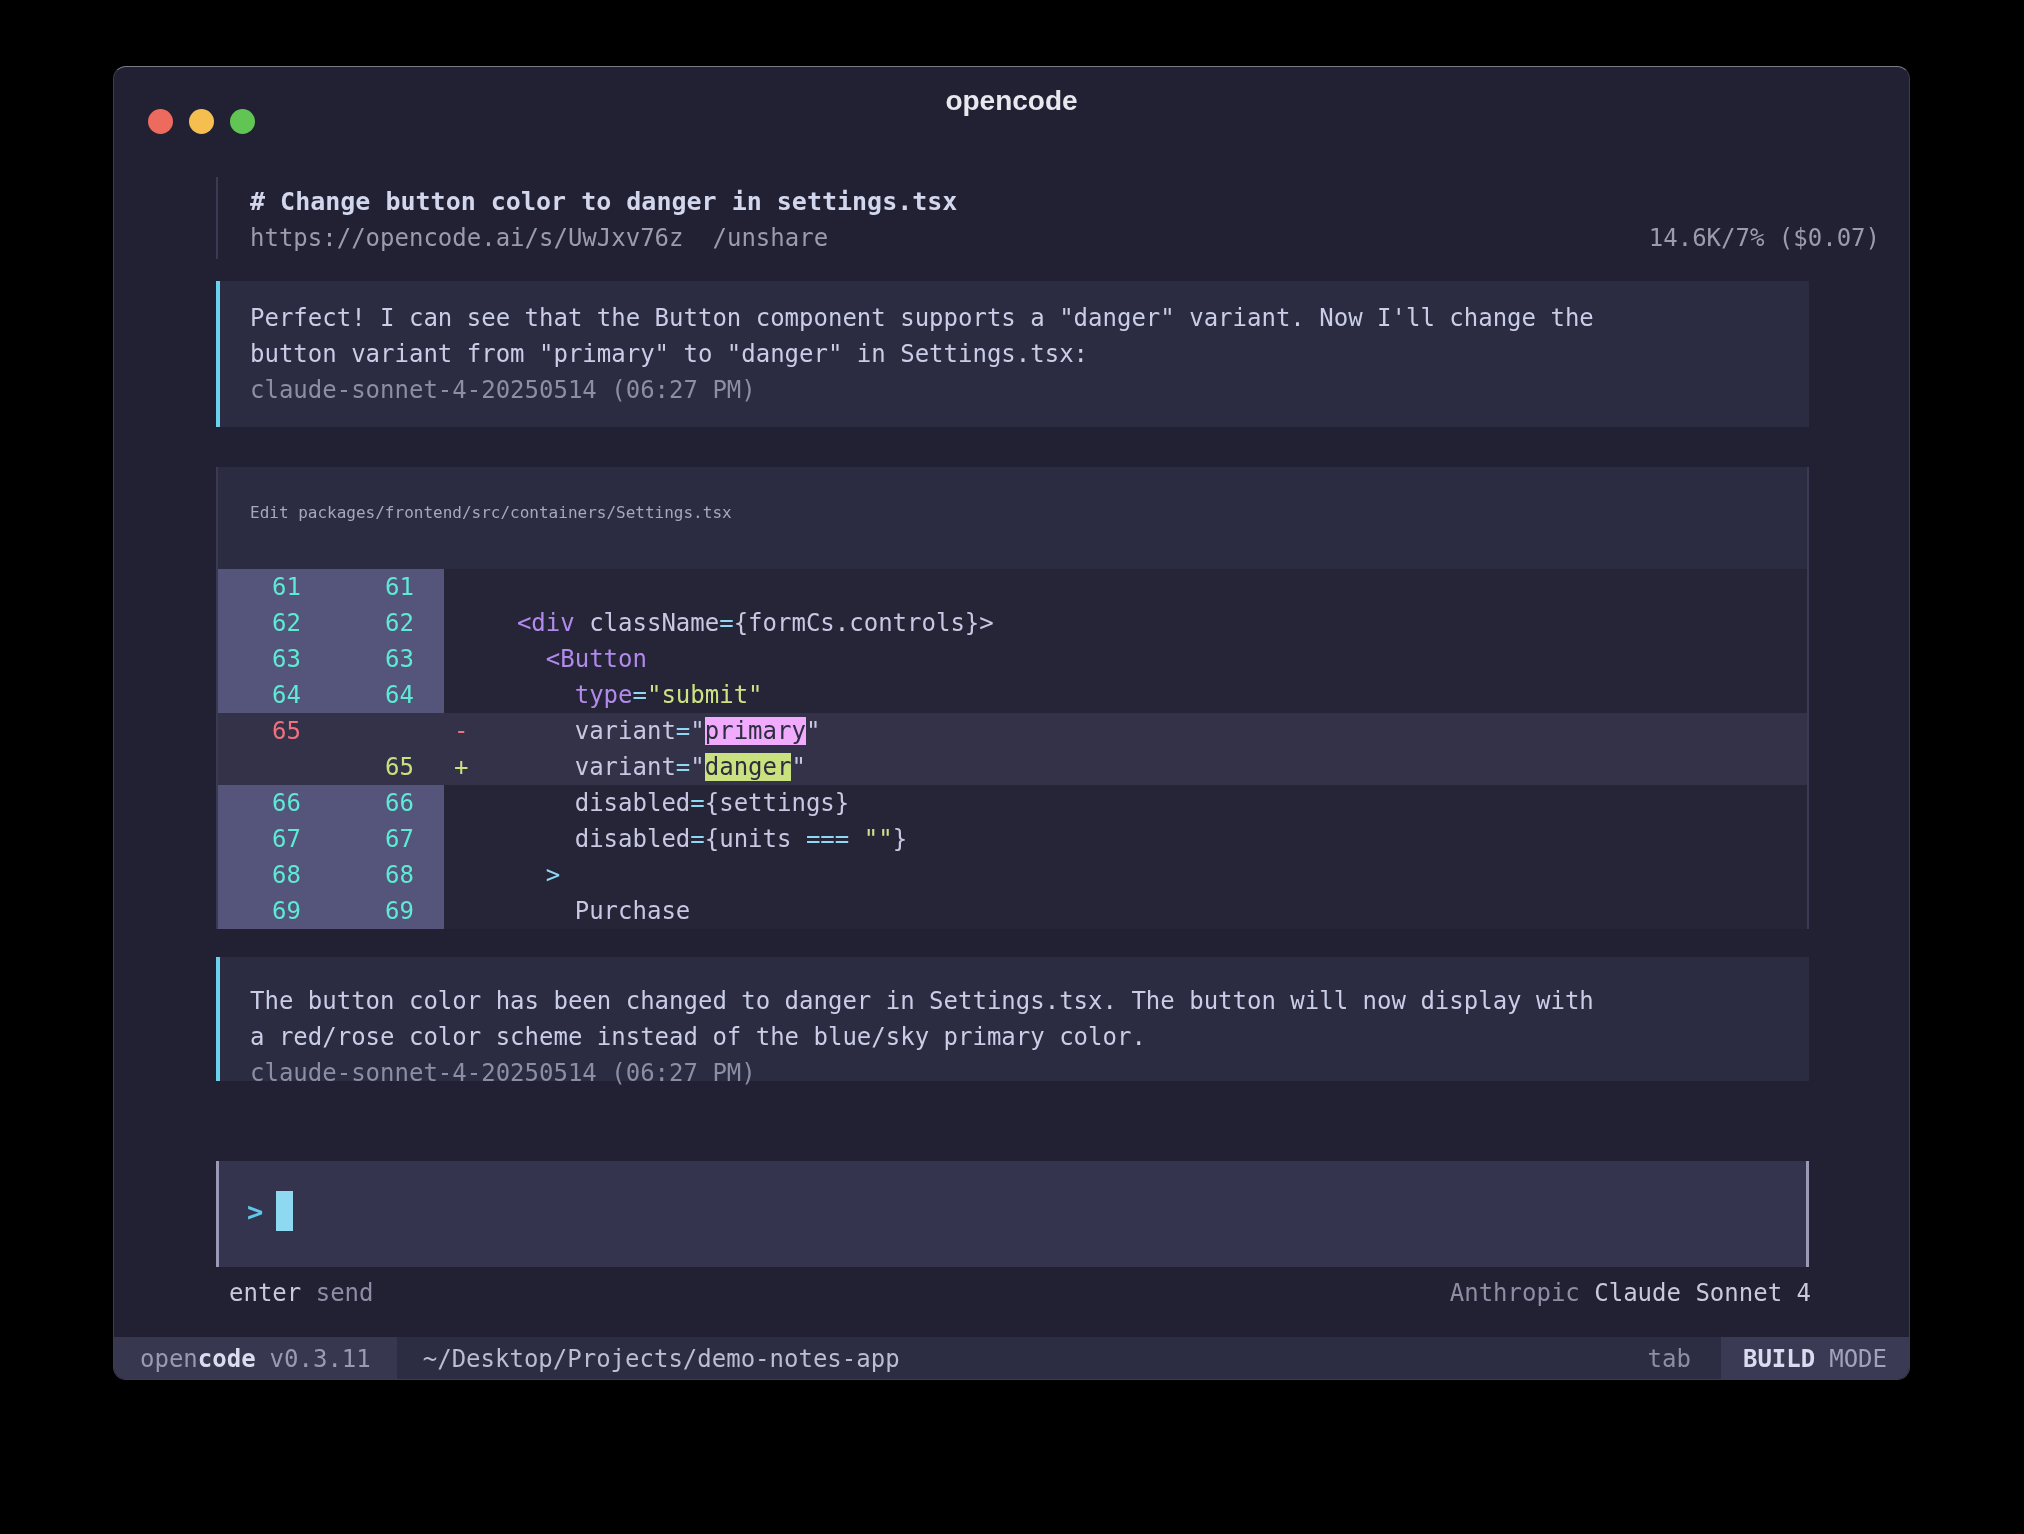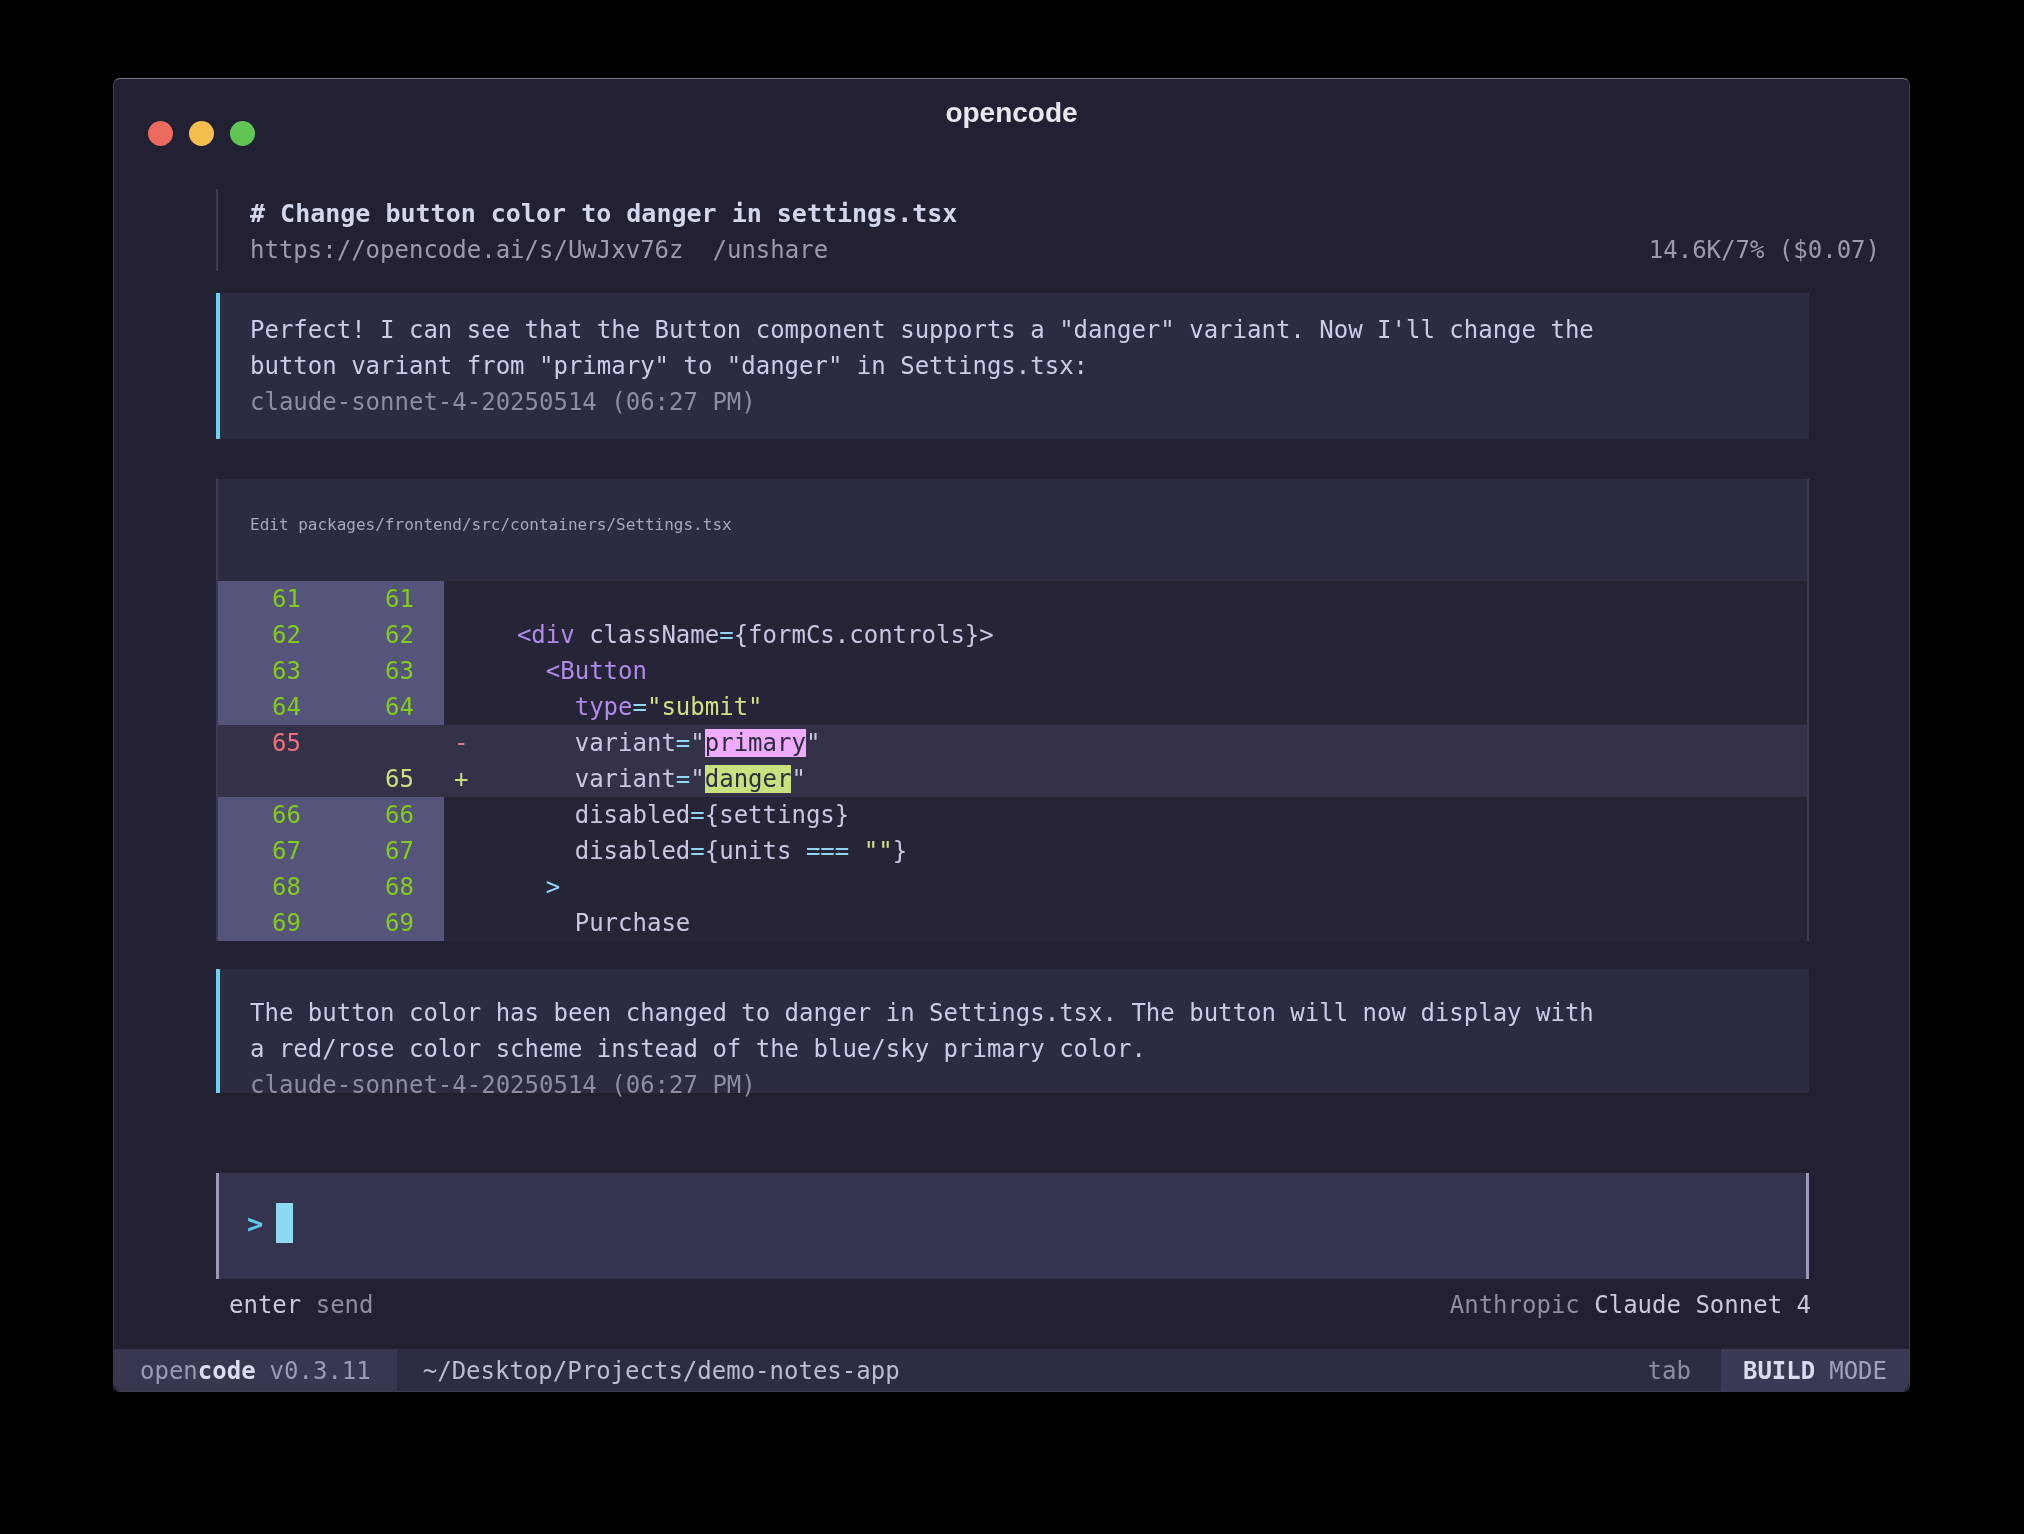--- a/index.html
+++ b/index.html
@@ -1,20 +1,20 @@
 <!DOCTYPE html>
 <html><head>
 <meta charset="utf-8">
 <style>
   html,body{margin:0;padding:0;background:#000;width:2024px;height:1534px;overflow:hidden;}
   body{font-family:"DejaVu Sans Mono","Liberation Mono",monospace;-webkit-font-smoothing:antialiased;}
 
   .window{
-    position:absolute;left:113px;top:78px;width:1797px;height:1314px;
-    background:#212133;border-radius:7px;
+    position:absolute;left:113px;top:66px;width:1797px;height:1314px;
+    background:#212133;border-radius:13px;
     border:1px solid #3c3c50;border-top:1px solid #7c7c88;
     box-sizing:border-box;overflow:hidden;
   }
 
   
   .titlebar{position:absolute;left:0;top:0;width:100%;height:70px;}
   .win-title{position:absolute;left:0;top:18px;width:100%;text-align:center;
     font-family:"Liberation Sans","DejaVu Sans",sans-serif;font-weight:bold;
     font-size:28px;color:#e8e8ef;}
   .lights{position:absolute;left:34px;top:42px;display:flex;gap:16px;}
@@ -42,21 +42,21 @@
   .msg-text{font-size:24px;line-height:36px;color:#c9cde7;white-space:pre-wrap;}
   .msg-meta{font-size:24px;line-height:36px;color:#8d8da5;}
 
   
   .edit{position:absolute;left:102px;top:400px;width:1593px;height:462px;background:#2b2b41;
     border-left:2px solid #3a3a52;border-right:2px solid #3a3a52;box-sizing:border-box;}
   .edit-title{padding:28px 0 0 32px;font-size:16px;color:#a7a7bd;line-height:36px;}
   .diff{margin-top:38px;}
   .diff-row{display:flex;height:36px;line-height:36px;font-size:24px;white-space:pre;}
   .gut{width:113px;text-align:right;padding-right:30px;box-sizing:border-box;
-    background:#55547a;color:#84cc16;flex:none;}
+    background:#55547a;color:#5eead4;flex:none;}
   .code-area{flex:1;background:#252537;display:flex;min-width:0;}
   .marker{width:44px;padding-left:10px;box-sizing:border-box;flex:none;}
   .code{white-space:pre;}
   .diff-row.del .gut,.diff-row.add .gut,
   .diff-row.del .code-area,.diff-row.add .code-area{background:#333248;}
   .diff-row.del .gut.old,.diff-row.del .marker{color:#f0717c;}
   .diff-row.add .gut.new,.diff-row.add .marker{color:#c9e17e;}
   .tok-fg{color:#c8c8e4;}
   .tok-kw{color:#b18aec;}
   .tok-op{color:#8fd7f2;}

